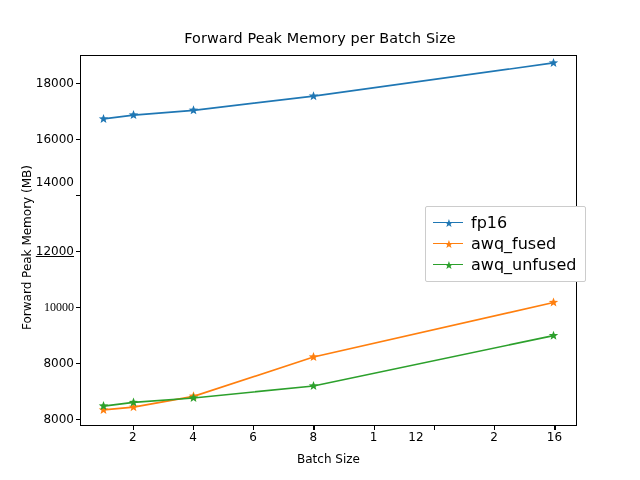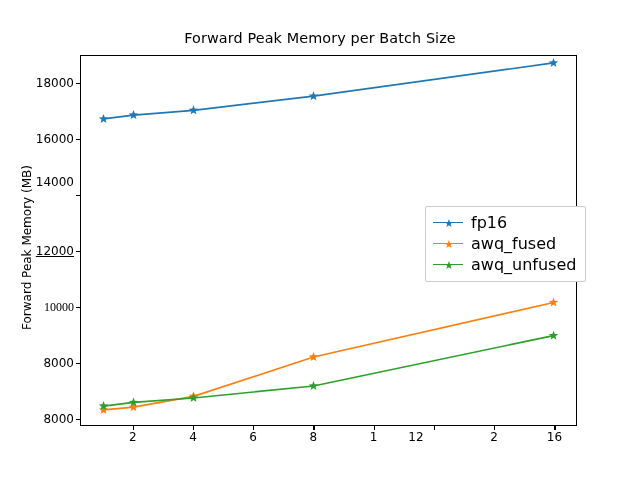--- a/index.html
+++ b/index.html
@@ -116,20 +116,21 @@
         <path d="M474.41 242.80 L475.64 246.10 L479.16 246.25 L476.41 248.45 L477.35 251.85 L474.41 249.90 L471.47 251.85 L472.41 248.45 L469.65 246.25 L473.17 246.10 Z" fill="#ff7f0e"></path>
         <polyline points="22.59,351.96 52.71,348.32 112.95,343.84 233.44,331.80 474.41,281.12" fill="none" stroke="#2ca02c" stroke-width="1.7"></polyline>
         <path d="M22.59 346.96 L23.83 350.26 L27.35 350.41 L24.59 352.61 L25.53 356.01 L22.59 354.06 L19.65 356.01 L20.59 352.61 L17.84 350.41 L21.36 350.26 Z" fill="#2ca02c"></path>
         <path d="M52.71 343.32 L53.95 346.62 L57.47 346.77 L54.71 348.97 L55.65 352.37 L52.71 350.42 L49.77 352.37 L50.71 348.97 L47.96 346.77 L51.48 346.62 Z" fill="#2ca02c"></path>
         <path d="M112.95 338.84 L114.19 342.14 L117.71 342.29 L114.95 344.49 L115.89 347.89 L112.95 345.94 L110.02 347.89 L110.96 344.49 L108.20 342.29 L111.72 342.14 Z" fill="#2ca02c"></path>
         <path d="M233.44 326.80 L234.67 330.10 L238.19 330.25 L235.44 332.45 L236.38 335.85 L233.44 333.90 L230.50 335.85 L231.44 332.45 L228.68 330.25 L232.21 330.10 Z" fill="#2ca02c"></path>
         <path d="M474.41 276.12 L475.64 279.42 L479.16 279.57 L476.41 281.77 L477.35 285.17 L474.41 283.22 L471.47 285.17 L472.41 281.77 L469.65 279.57 L473.17 279.42 Z" fill="#2ca02c"></path>
       </svg>
   </div>
 
+  <div id="xlabel">Batch Size</div>
   <div id="ylabel">Forward Peak Memory (MB)</div>
 
   <div id="legend">
       <div class="legend-row">
         <span class="legend-swatch">
           <span class="legend-line" style="background: rgb(31, 119, 180);"></span>
           <span class="legend-star" style="color: rgb(31, 119, 180);">★</span>
         </span>
         <span class="legend-label">fp16</span>
       </div>

